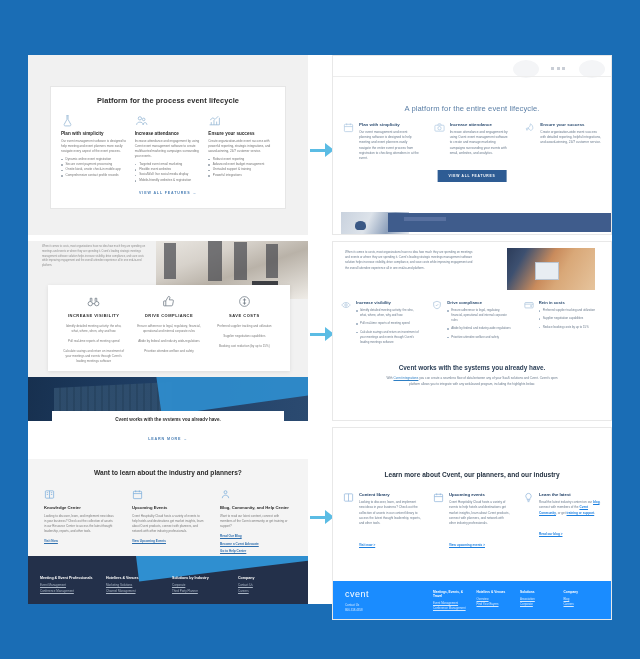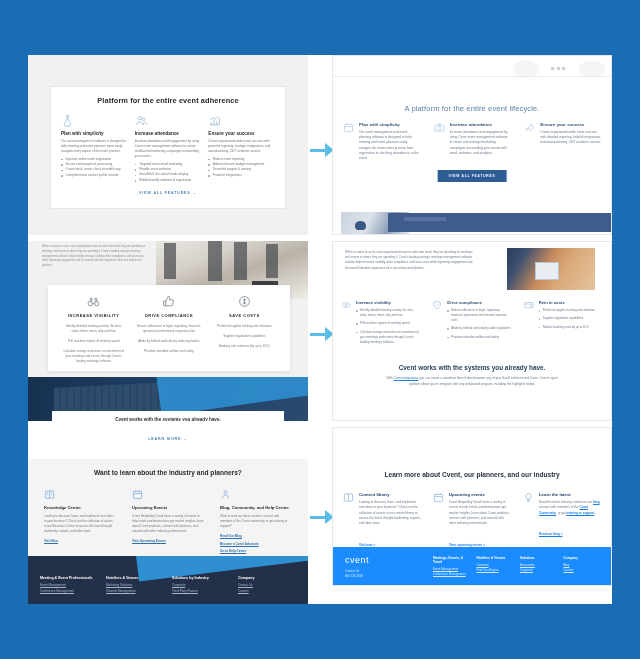--- a/index.html
+++ b/index.html
@@ -219,21 +219,21 @@
     background: #2f8fd0; transform: rotate(-7deg);
   }
   .bl-fcols {
     position: absolute; left: 12px; right: 12px; top: 20px; display: flex; gap: 8px;
   }
   .bl-fcol { flex: 1; }
   .bl-fh { font-size: 3.6px; font-weight: bold; color: #ffffff; margin-bottom: 3px; }
   .bl-fl { display: block; font-size: 3px; color: #aab6c6; line-height: 1.85; }
 
   
-  #br { left: 304px; top: 372px; width: 280px; height: 159px; }
+  #br { left: 304px; top: 372px; width: 280px; height: 193px; }
   .br-title {
     position: absolute; left: 0; right: 0; top: 43px; text-align: center;
     font-size: 6.6px; font-weight: bold; color: #1f2d3d;
   }
   .br-cols {
     position: absolute; left: 10px; right: 10px; top: 64px; display: flex; gap: 12px;
   }
   .br-col { flex: 1; display: flex; gap: 5px; }
   .br-ico { width: 11px; height: 11px; flex: 0 0 11px; opacity: .8; }
   .br-h { font-size: 4.3px; font-weight: bold; color: #1f3f66; margin-bottom: 3px; }
@@ -271,21 +271,21 @@
     <div class="shaft"></div>
       <div class="head"></div>
   </div>
   <div class="arrow" style="left:282px;top:455px;width:24px;">
     <div class="shaft"></div>
       <div class="head"></div>
   </div>
 
   <div class="panel panel-left" id="tl">
     <div class="tl-card">
-      <div class="tl-title">Platform for the entire event adherence</div>
+      <div class="tl-title">Platform for the process event lifecycle</div>
       <div class="tl-cols">
 
         <div class="tl-col">
           <div class="tl-ico ico">
             <svg viewBox="0 0 24 24" fill="none" stroke="#7fa8cc" stroke-width="1.4">
               <path d="M10 3h4M11 3v7L6 19a2 2 0 0 0 1.8 3h8.4A2 2 0 0 0 18 19l-5-9V3"></path>
             </svg>
           </div>
           <div class="tl-h">Plan with simplicity</div>
           <div class="tl-p">Our event management software is designed to help meeting and event planners more easily navigate every aspect of the event process.</div>

